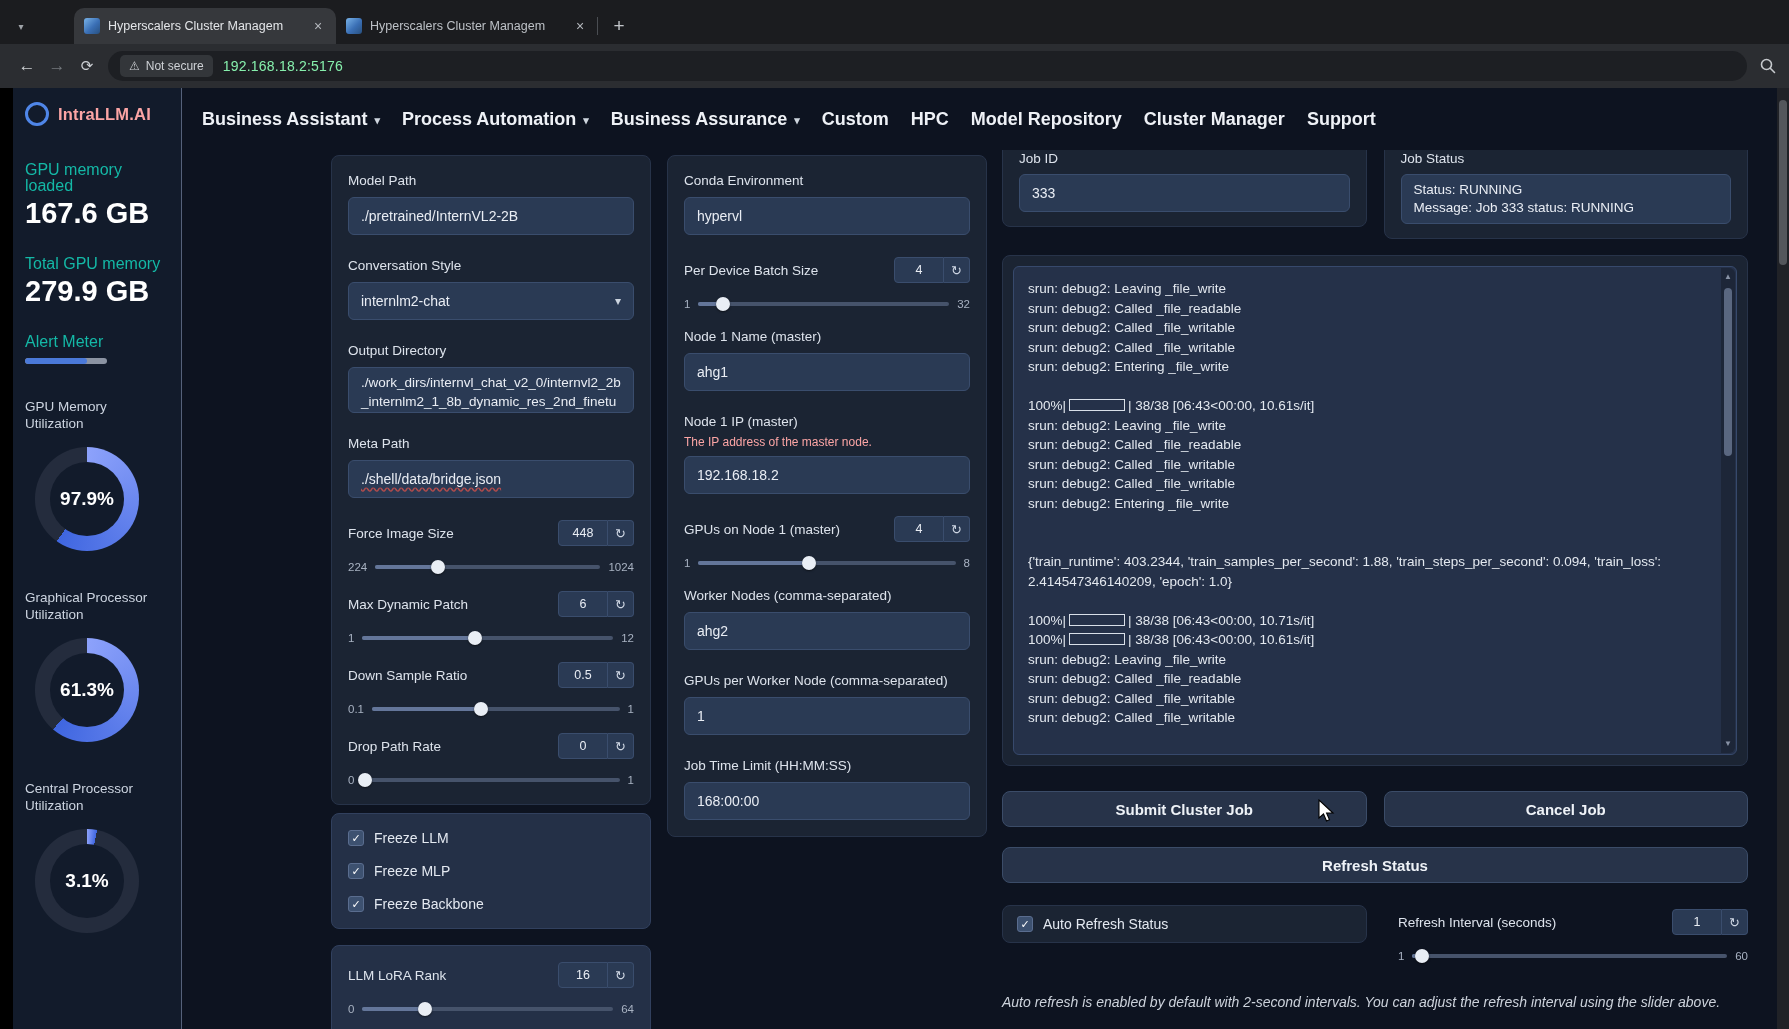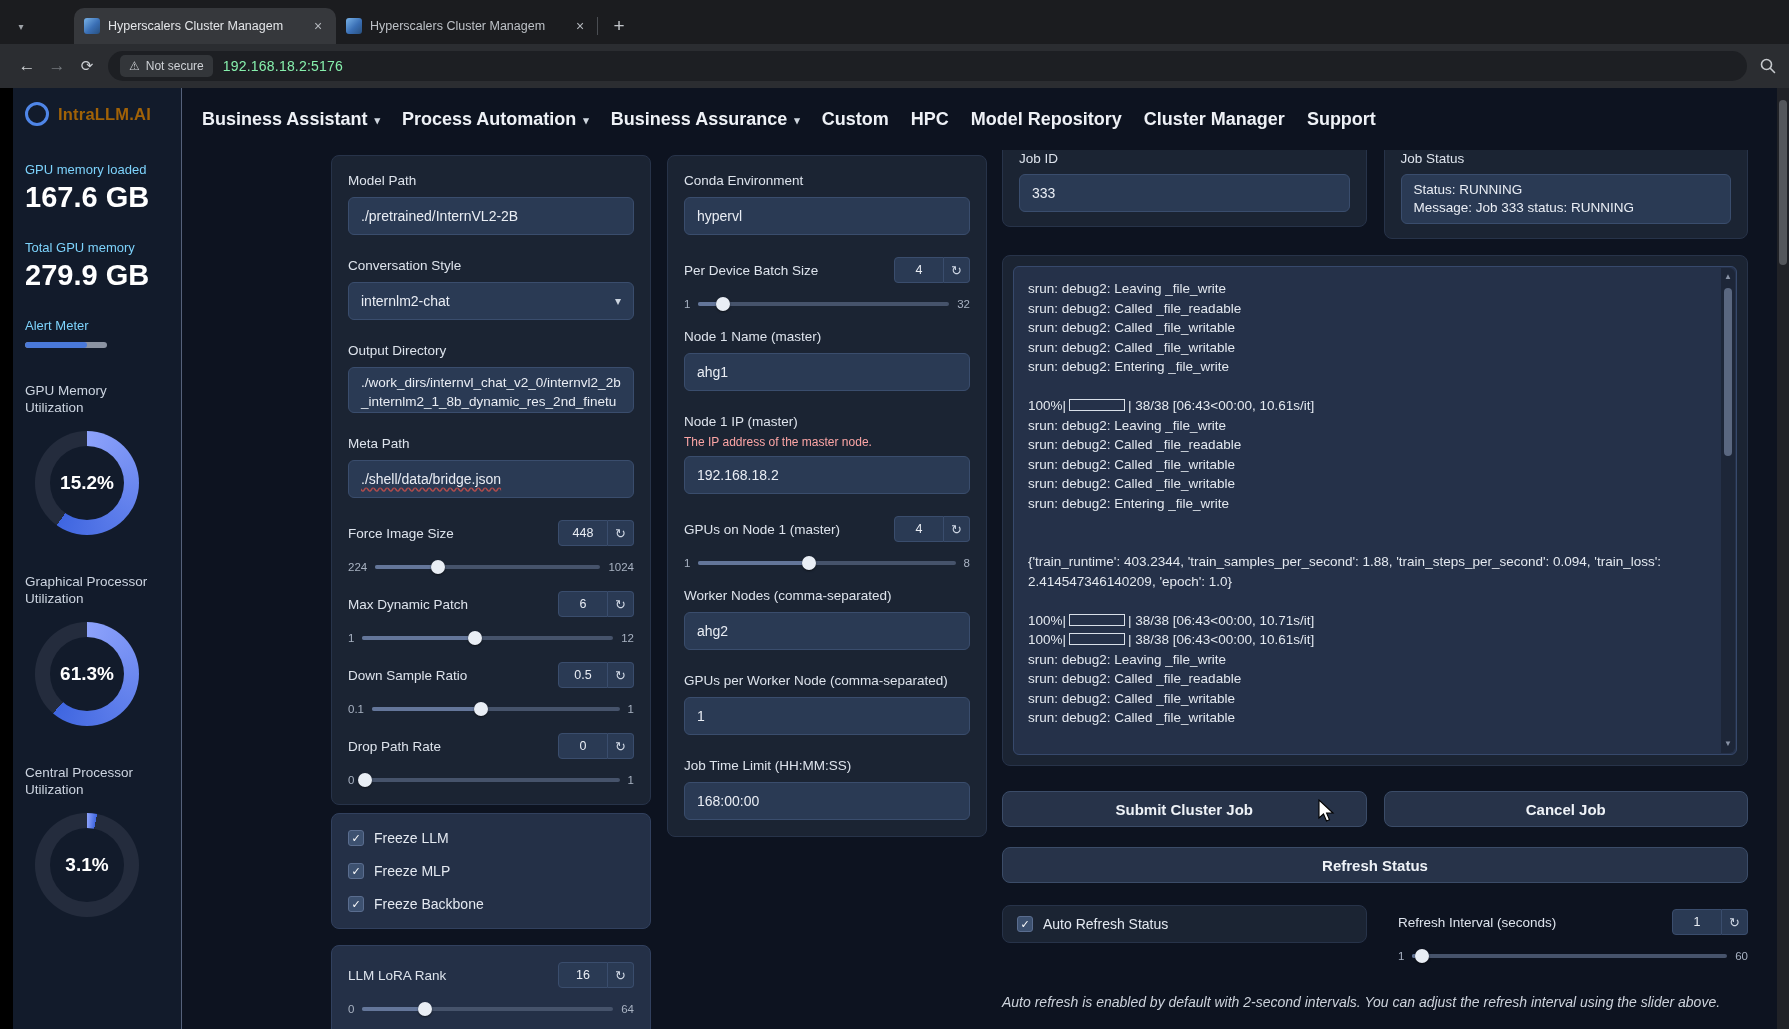--- a/index.html
+++ b/index.html
@@ -26,23 +26,23 @@
   .secchip{display:flex;align-items:center;gap:6px;background:#33363a;border-radius:5px;padding:4px 9px;color:#ced1d5;font-size:12px;margin-left:4px;flex:none;}
   .url{color:#86efac;font-size:14px;letter-spacing:.2px;}
   .zoomicon{flex:none;margin-left:2px;}
 
   
   .app{position:absolute;top:88px;left:0;width:1789px;height:941px;background:#0d1320;}
   .leftstrip{position:absolute;left:0;top:0;width:13px;height:941px;background:#000;}
   .sidebar{position:absolute;left:13px;top:0;width:169px;height:941px;background:#121b2b;border-right:1px solid #55617a;padding:14px 12px 0;}
   .brand{display:flex;align-items:center;gap:9px;}
   .logo{width:24px;height:24px;border-radius:50%;border:3px solid #4f86e8;flex:none;}
-  .brandname{font-size:16.5px;font-weight:700;color:#a16207;letter-spacing:.2px;}
+  .brandname{font-size:16.5px;font-weight:700;color:#fca5a5;letter-spacing:.2px;}
   .stats{margin-top:36px;}
-  .side-label{font-size:13px;color:#7dd3fc;line-height:16px;}
+  .side-label{font-size:16px;color:#14b8a6;line-height:16px;}
   .stat-value{font-size:29px;font-weight:700;color:#ffffff;margin:3px 0 26px;}
   .alert-sec .side-label{margin-bottom:8px;}
   .alert-bar{width:82px;height:6px;background:#8b93a2;border-radius:3px;overflow:hidden;}
   .alert-fill{height:100%;background:#4a79d9;border-radius:3px;}
   .gauges{margin-top:34px;}
   .gauge-sec{margin-bottom:38px;}
   .gauge-label{font-size:13.5px;color:#ccd4e0;line-height:17px;margin-bottom:15px;}
   .gauge{width:104px;height:104px;position:relative;margin-left:10px;}
   .gauge-ring{position:absolute;inset:0;border-radius:50%;}
   .gauge-hole{position:absolute;inset:15px;border-radius:50%;background:#121b2b;}
@@ -173,21 +173,21 @@
       <div class="alert-bar">
         <div class="alert-fill" style="width: 75%;"></div>
       </div>
     </div>
     <div class="gauges">
         <div class="gauge-sec">
           <div class="gauge-label">GPU Memory Utilization</div>
           <div class="gauge">
             <div class="gauge-ring" style="background: conic-gradient(rgb(141, 162, 251) 0%, rgb(63, 102, 224) 59.9%, rgb(36, 44, 61) 59.9%, rgb(36, 44, 61) 100%);"></div>
             <div class="gauge-hole"></div>
-            <div class="gauge-value">15.2%</div>
+            <div class="gauge-value">97.9%</div>
           </div>
         </div>
         <div class="gauge-sec">
           <div class="gauge-label">Graphical Processor Utilization</div>
           <div class="gauge">
             <div class="gauge-ring" style="background: conic-gradient(rgb(141, 162, 251) 0%, rgb(63, 102, 224) 61.3%, rgb(36, 44, 61) 61.3%, rgb(36, 44, 61) 100%);"></div>
             <div class="gauge-hole"></div>
             <div class="gauge-value">61.3%</div>
           </div>
         </div>

